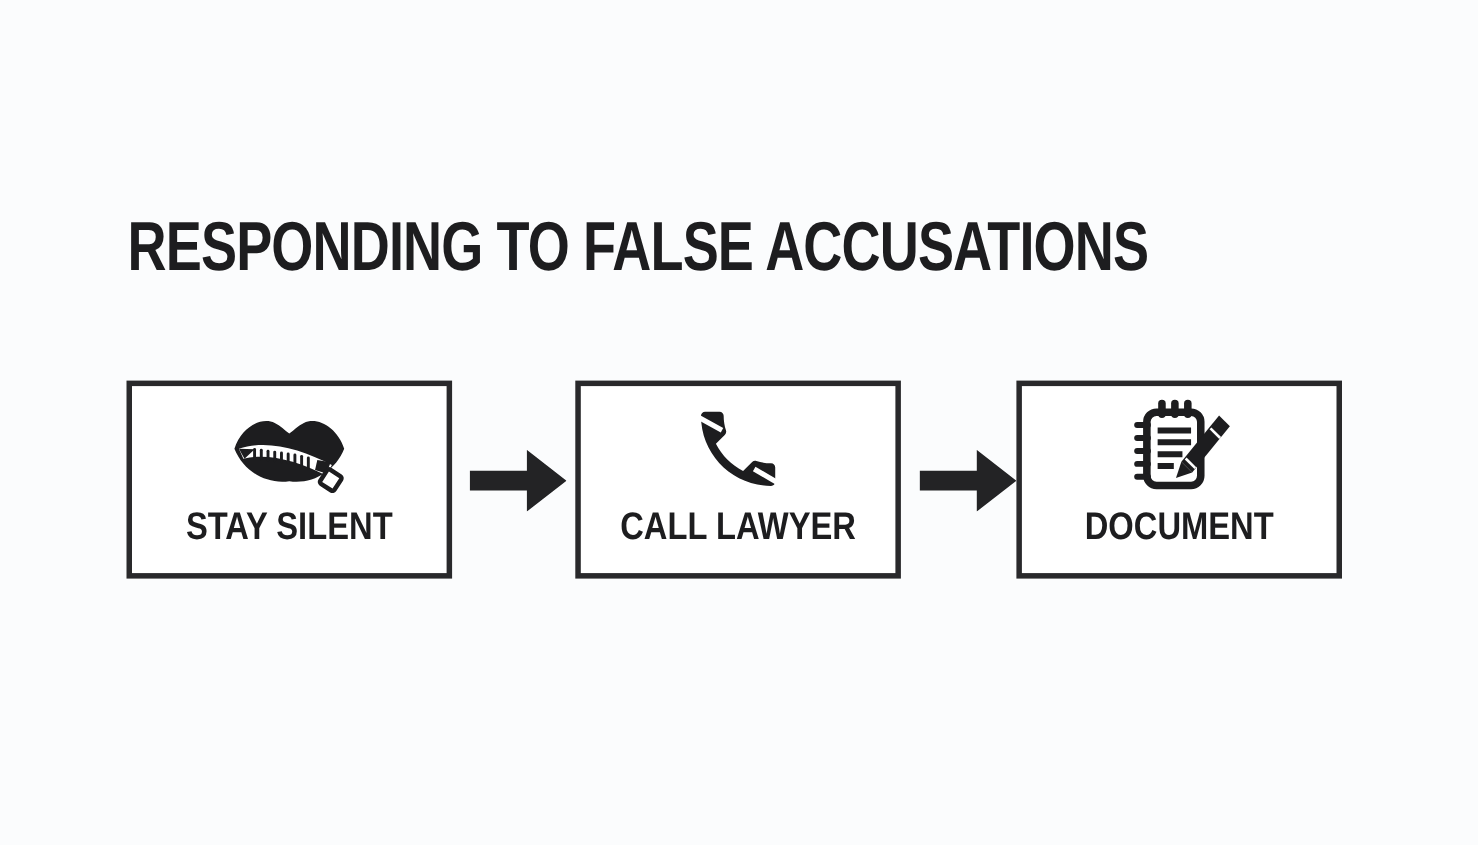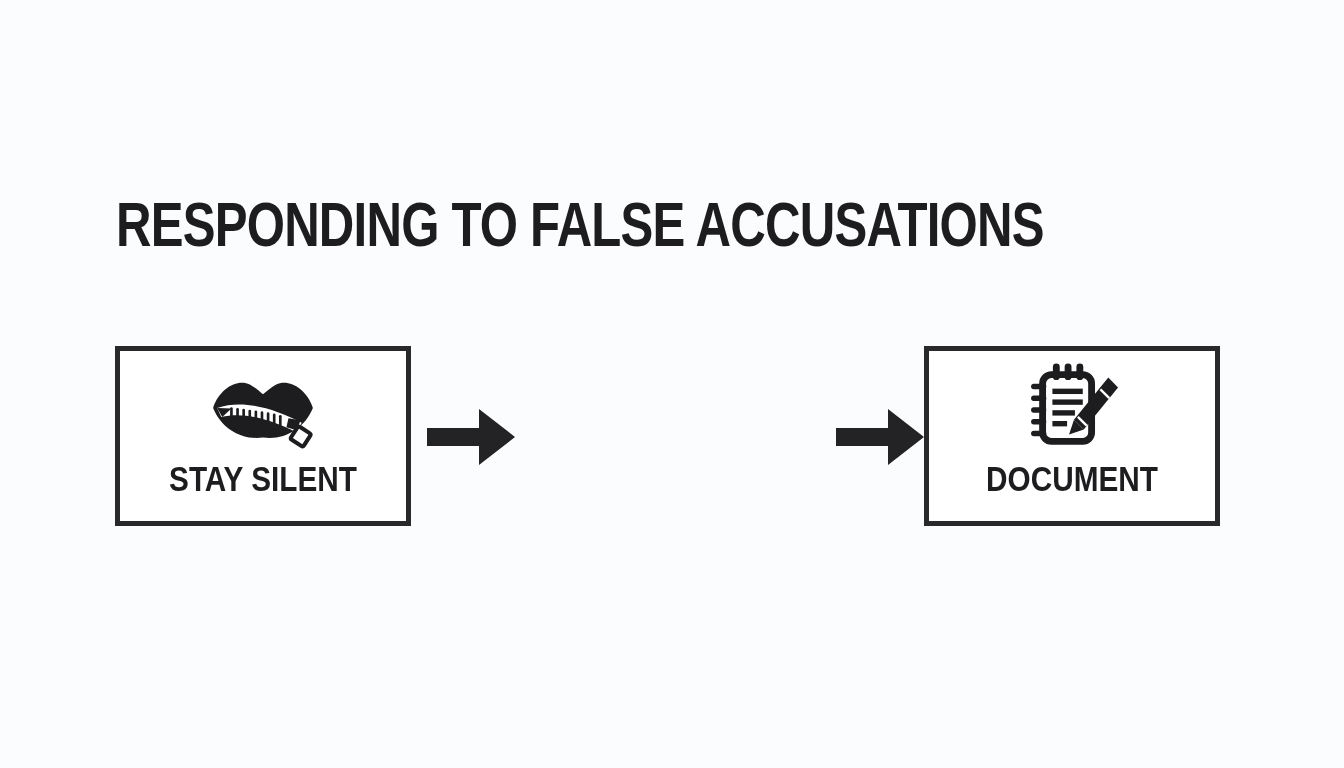--- a/index.html
+++ b/index.html
@@ -72,20 +72,30 @@
         <rect x="-7.5" y="-7.5" width="15" height="15" rx="2" transform="translate(92,68) rotate(33)" fill="#ffffff" stroke="currentColor" stroke-width="4"></rect>
       </svg>
     </div>
     <div class="step-label">STAY SILENT</div>
   </div>
 
   <svg class="flow-arrow arrow-1" viewBox="0 0 88 56" aria-hidden="true">
     <polygon fill="currentColor" points="0,19 52,19 52,0 88,28 52,56 52,37 0,37"></polygon>
   </svg>
 
+  <div class="step-box box-2">
+    <div class="icon-wrap">
+      <svg width="90" height="90" viewBox="0 0 24 24" aria-hidden="true">
+        <path fill="currentColor" d="M6.62 10.79c1.44 2.83 3.76 5.14 6.59 6.59l2.2-2.2c.27-.27.67-.36 1.02-.24 1.12.37 2.33.57 3.57.57.55 0 1 .45 1 1V20c0 .55-.45 1-1 1-9.39 0-17-7.61-17-17 0-.55.45-1 1-1h3.5c.55 0 1 .45 1 1 0 1.25.2 2.45.57 3.57.11.35.03.74-.25 1.02l-2.2 2.2z"></path>
+        <line x1="2.5" y1="4.4" x2="8.1" y2="7.5" stroke="#ffffff" stroke-width="1.25"></line>
+        <line x1="15.9" y1="16.9" x2="21.4" y2="20.1" stroke="#ffffff" stroke-width="1.25"></line>
+      </svg>
+    </div>
+    <div class="step-label">CALL LAWYER</div>
+  </div>
 
   <svg class="flow-arrow arrow-2" viewBox="0 0 88 56" aria-hidden="true">
     <polygon fill="currentColor" points="0,19 52,19 52,0 88,28 52,56 52,37 0,37"></polygon>
   </svg>
 
   <div class="step-box box-3">
     <div class="icon-wrap">
       <svg width="98" height="98" viewBox="0 0 100 100" aria-hidden="true">
         <rect x="20" y="16" width="50" height="68" rx="9" fill="#ffffff" stroke="currentColor" stroke-width="7"></rect>
         <g stroke="currentColor" stroke-width="5.5" stroke-linecap="round">

